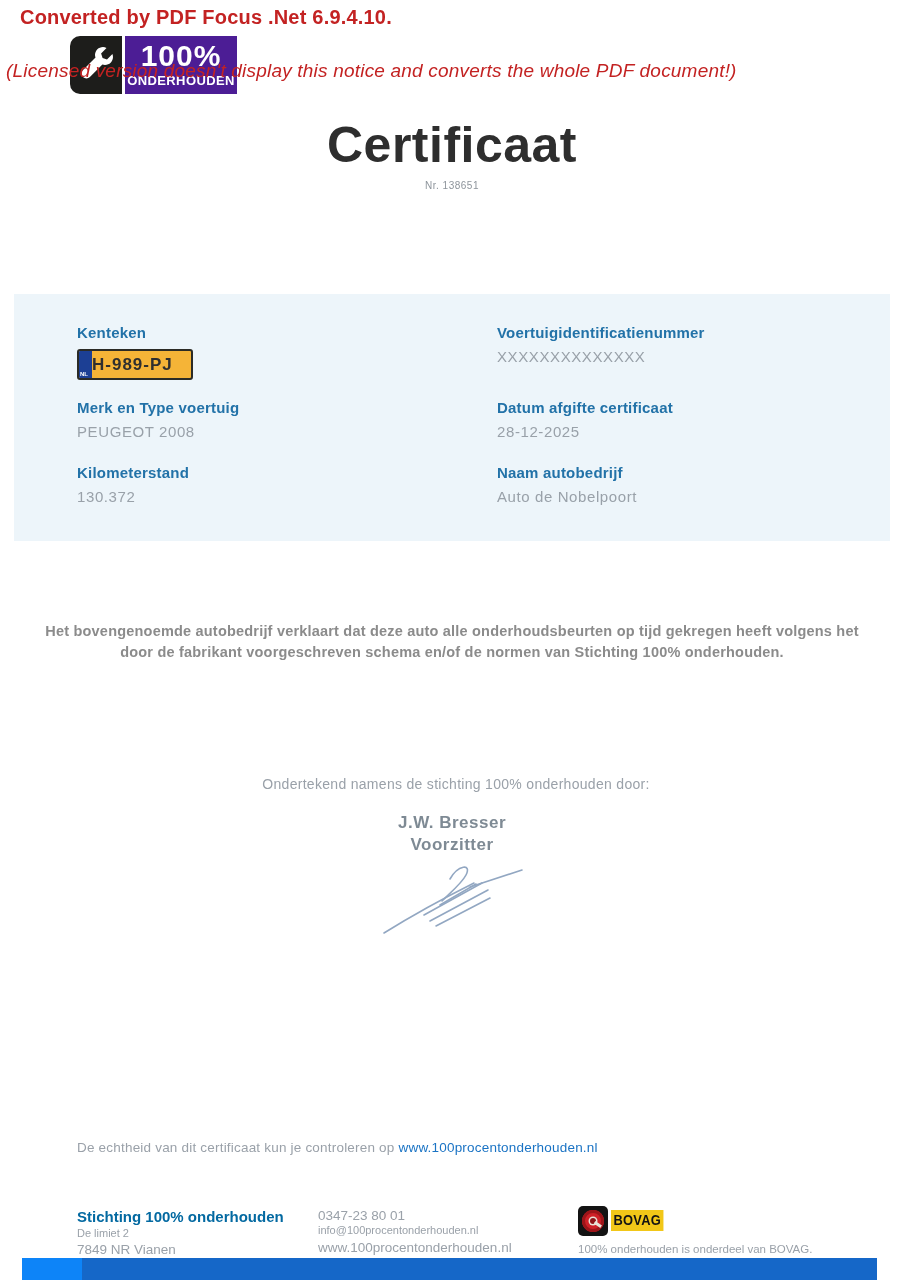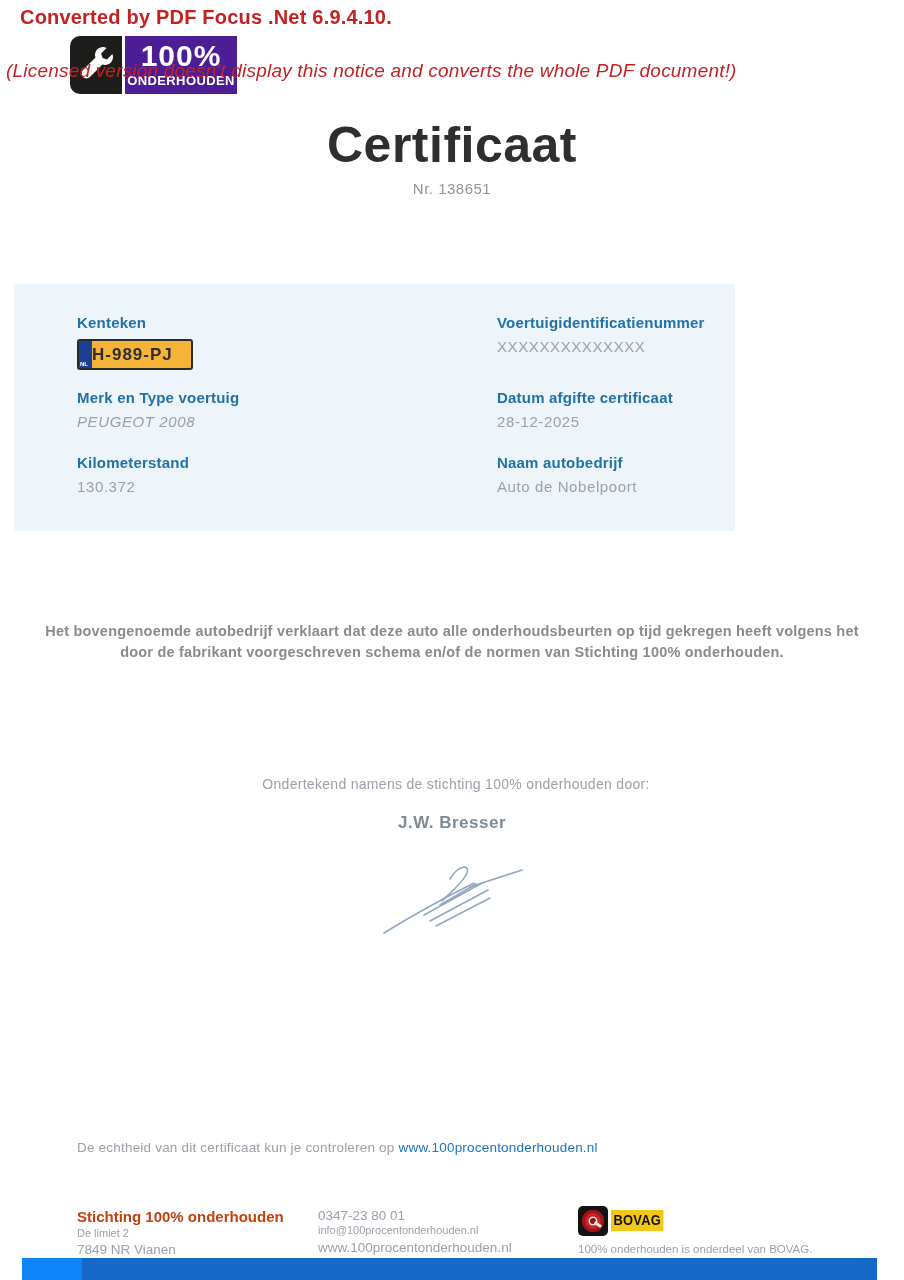--- a/index.html
+++ b/index.html
@@ -16,24 +16,24 @@
   
   .logo { left:70px; top:36px; display:flex; gap:3px; z-index:1; }
   .logo-left { width:52px; height:58px; background:#1d1d1b; border-radius:10px 0 0 10px;
                display:flex; align-items:center; justify-content:center; }
   .logo-right { width:112px; height:58px; background:#4c1d95; color:#fff; text-align:center; }
   .logo-percent { font-size:30px; font-weight:800; line-height:34px; margin-top:3px; letter-spacing:1px; }
   .logo-name { font-size:13px; font-weight:700; letter-spacing:0.4px; }
 
   
   .title { left:0; right:0; top:116px; text-align:center; font-size:50px; font-weight:700; color:#2e2e2e; letter-spacing:0.5px; }
-  .cert-no { left:0; right:0; top:180px; text-align:center; font-size:15px; color:#8d949b; letter-spacing:0.5px; }
+  .cert-no { left:0; right:0; top:180px; text-align:center; font-size:10px; color:#8d949b; letter-spacing:0.5px; }
 
   
-  .panel { left:14px; top:284px; width:721px; height:247px; background:#edf5fa; }
+  .panel { left:14px; top:294px; width:876px; height:247px; background:#edf5fa; }
   .f-label { position:absolute; font-size:15px; font-weight:600; color:#2272a8; letter-spacing:0.2px; white-space:nowrap; }
   .f-value { position:absolute; font-size:15px; color:#99a1a9; letter-spacing:0.6px; white-space:nowrap; }
 
   
   .plate { position:absolute; left:63px; top:55px; width:112px; height:27px; background:#f5b437;
            border:2px solid #2b2b25; border-radius:3px; display:flex; overflow:hidden; }
   .plate-band { width:13px; background:#1c3f94; position:relative; }
   .plate-nl { position:absolute; bottom:1px; left:1px; font-size:6px; color:#fff; font-weight:700; }
   .plate-text { flex:1; text-align:left; font-size:17px; font-weight:700; color:#2f2f2f; line-height:27px; letter-spacing:1px; }
 
@@ -45,21 +45,21 @@
   .sig-intro { left:0; right:0; top:776px; text-align:center; font-size:14px; color:#9aa1a9; letter-spacing:0.3px;padding-left:8px; }
   .sig-name  { left:0; right:0; top:813px; text-align:center; font-size:17px; font-weight:700; color:#7e8a94; letter-spacing:0.5px; }
   .sig-role  { left:0; right:0; top:835px; text-align:center; font-size:17px; font-weight:700; color:#7e8a94; letter-spacing:0.5px; }
   .sig-svg   { left:378px; top:853px; }
 
   
   .verify { left:77px; top:1140px; font-size:13.5px; color:#9aa1a9; letter-spacing:0.2px;text-align:center; }
   .verify .link { color:#1a73c4; }
 
   
-  .ft-org   { left:77px;  top:1208px; font-size:15px; font-weight:700; color:#c2410c; }
+  .ft-org   { left:77px;  top:1208px; font-size:15px; font-weight:700; color:#0369a1; }
   .ft-addr1 { left:77px;  top:1227px; font-size:11px; color:#9aa1a9; }
   .ft-addr2 { left:77px;  top:1242px; font-size:13.5px; color:#9aa1a9; }
   .ft-phone { left:318px; top:1208px; font-size:13.5px; color:#9aa1a9; }
   .ft-email { left:318px; top:1224px; font-size:11px; color:#9aa1a9; }
   .ft-web   { left:318px; top:1240px; font-size:13.5px; color:#9aa1a9; }
 
   .bovag { left:578px; top:1206px; display:flex; align-items:flex-start; }
   .bovag-square { width:30px; height:30px; background:#131313; border-radius:5px; position:relative; }
   .bovag-circle { position:absolute; left:4px; top:4px; width:22px; height:22px; background:#cf2027;
                   border-radius:50%; box-shadow:inset 0 0 0 3px #9c1519; }
@@ -103,39 +103,40 @@
 
     <div class="f-label" style="left:63px; top:30px;">Kenteken</div>
     <div class="plate">
       <div class="plate-band">
         <span class="plate-nl">NL</span>
       </div>
       <div class="plate-text">H-989-PJ</div>
     </div>
 
     <div class="f-label" style="left:63px; top:105px;">Merk en Type voertuig</div>
-    <div class="f-value" style="left:63px; top:129px;font-style:italic;">PEUGEOT 2008</div>
+    <div class="f-value" style="left:63px; top:129px;">PEUGEOT 2008</div>
 
     <div class="f-label" style="left:63px; top:170px;">Kilometerstand</div>
     <div class="f-value" style="left:63px; top:194px;">130.372</div>
 
     <div class="f-label" style="left:483px; top:30px;">Voertuigidentificatienummer</div>
     <div class="f-value" style="left:483px; top:54px;">XXXXXXXXXXXXXX</div>
 
     <div class="f-label" style="left:483px; top:105px;">Datum afgifte certificaat</div>
     <div class="f-value" style="left:483px; top:129px;">28-12-2025</div>
 
     <div class="f-label" style="left:483px; top:170px;">Naam autobedrijf</div>
     <div class="f-value" style="left:483px; top:194px;">Auto de Nobelpoort</div>
   </div>
 
   <div class="abs statement">Het bovengenoemde autobedrijf verklaart dat deze auto alle onderhoudsbeurten op tijd gekregen heeft volgens het door de fabrikant voorgeschreven schema en/of de normen van Stichting 100%  onderhouden.</div>
 
   <div class="abs sig-intro">Ondertekend namens de stichting 100% onderhouden door:</div>
   <div class="abs sig-name">J.W. Bresser</div>
+  <div class="abs sig-role">Voorzitter</div>
   <div class="abs sig-svg">
     <svg width="150" height="85" viewBox="0 0 150 85" aria-hidden="true">
       <g stroke="#92a7c2" stroke-width="1.6" fill="none" stroke-linecap="round">
         <path d="M6 80 C 35 62, 68 44, 96 30"></path>
         <path d="M46 62 L 104 30"></path>
         <path d="M52 68 L 110 37"></path>
         <path d="M58 73 L 112 45"></path>
         <path d="M62 52 L 98 31"></path>
         <path d="M72 26 C 80 12, 94 10, 88 22 C 84 30, 72 40, 64 48"></path>
         <path d="M92 34 L 144 17"></path>

